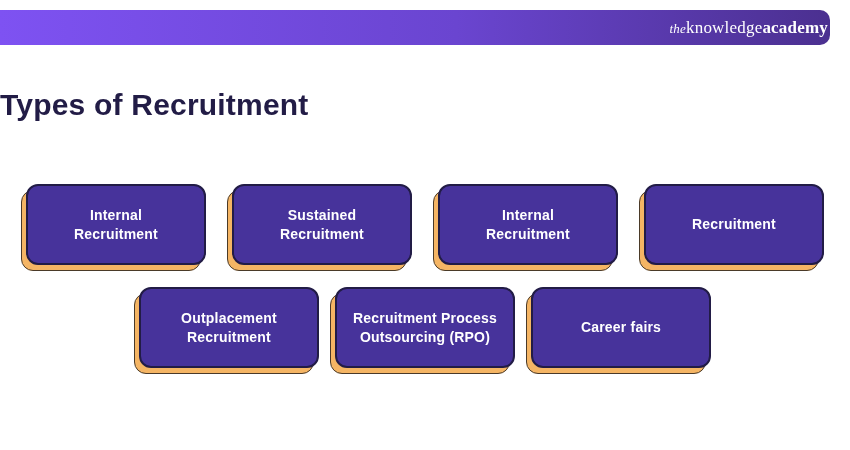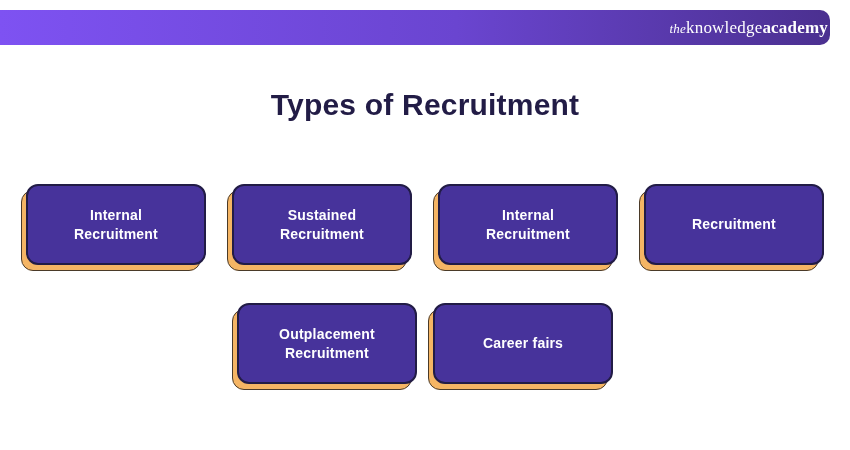--- a/index.html
+++ b/index.html
@@ -32,37 +32,37 @@
   }
   .logo .logo-the { font-style: italic; font-size: 13px; }
   .logo .logo-knowledge { font-weight: 400; }
   .logo .logo-academy { font-weight: 700; }
 
   
   .page-title {
     position: absolute;
     left: 0; top: 88px;
     width: 850px;
-    text-align: center;
+    text-align: left;
     font-size: 30px;
     font-weight: 700;
     letter-spacing: 0.2px;
     color: #221c46;
   }
 
   
   .row {
     position: absolute;
     left: 0;
     width: 850px;
     display: flex;
     justify-content: center;
   }
   .row-1 { top: 184px; gap: 26px; }
-  .row-2 { top: 287px; gap: 16px; margin-top: 16px; }
+  .row-2 { top: 287px; gap: 16px; }
 
   .type-card {
     position: relative;
     width: 180px; height: 81px;
     flex: 0 0 auto;
   }
   .card-shadow {
     position: absolute;
     left: -5px; top: 6px;
     width: 180px; height: 81px;
@@ -137,16 +137,23 @@
   <div class="type-card">
     <div class="card-shadow"></div>
     <div class="card-face">
       <span class="card-label">Outplacement
 Recruitment</span>
     </div>
   </div>
   <div class="type-card">
     <div class="card-shadow"></div>
     <div class="card-face">
+      <span class="card-label">Recruitment Process
+Outsourcing (RPO)</span>
+    </div>
+  </div>
+  <div class="type-card">
+    <div class="card-shadow"></div>
+    <div class="card-face">
       <span class="card-label">Career fairs</span>
     </div>
   </div>
 </div>
 
 </body></html>

